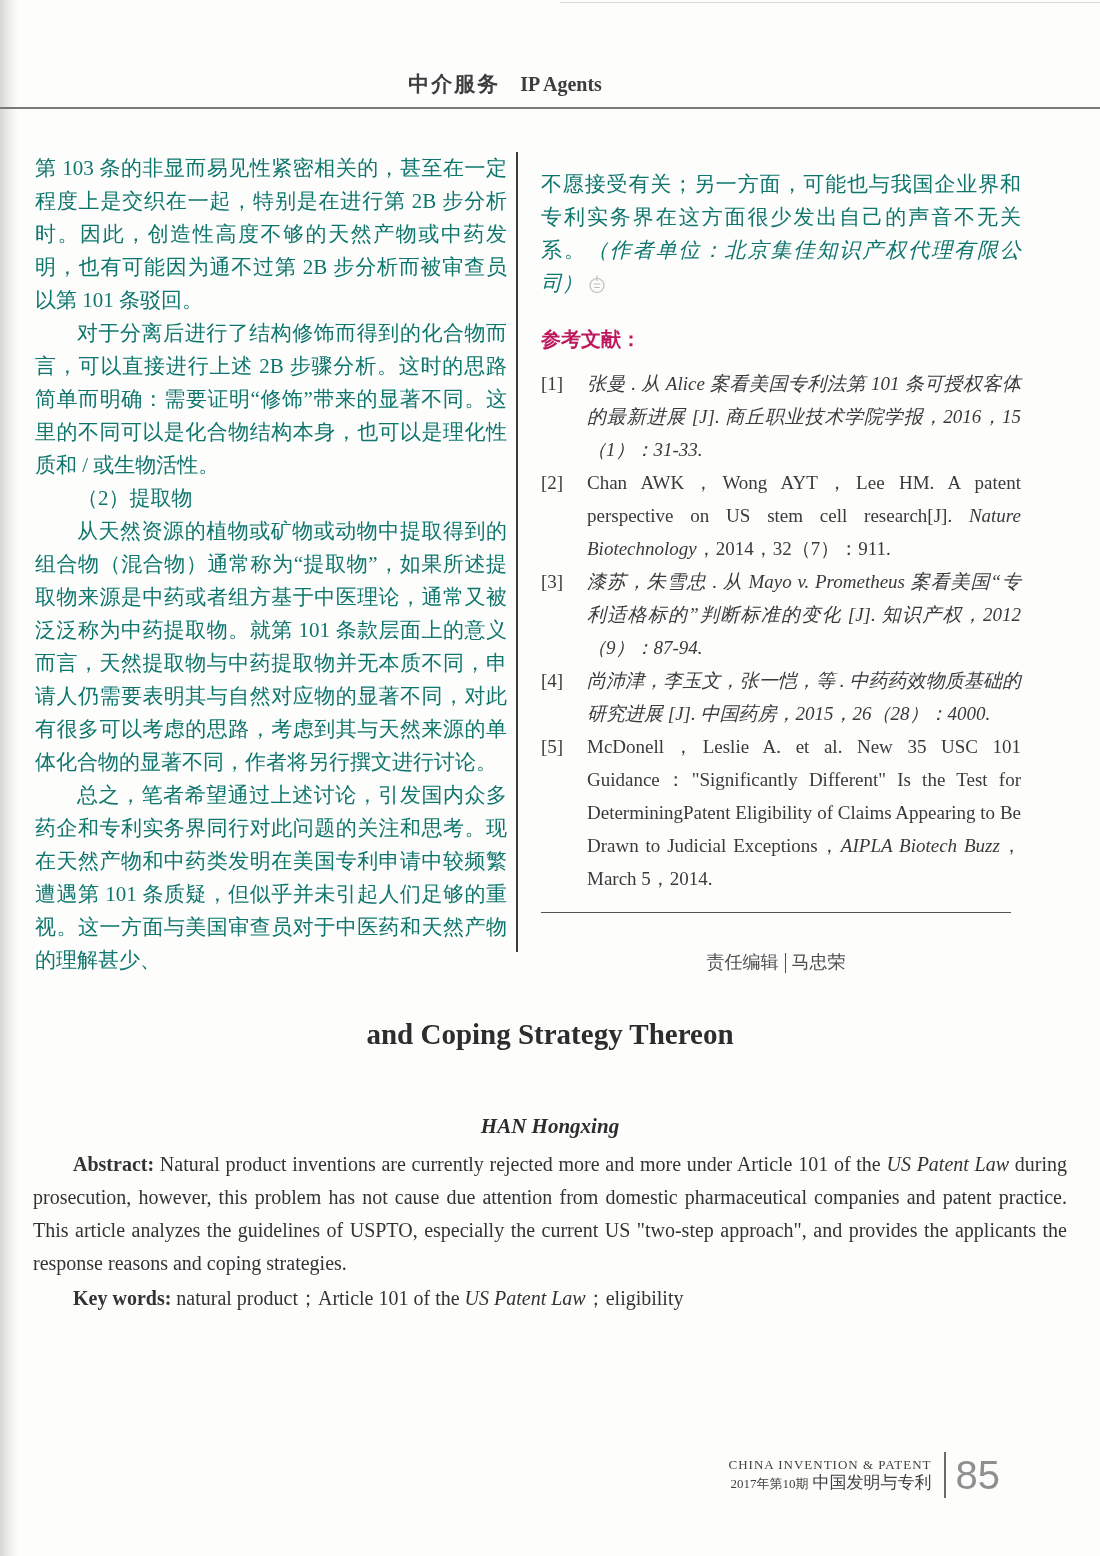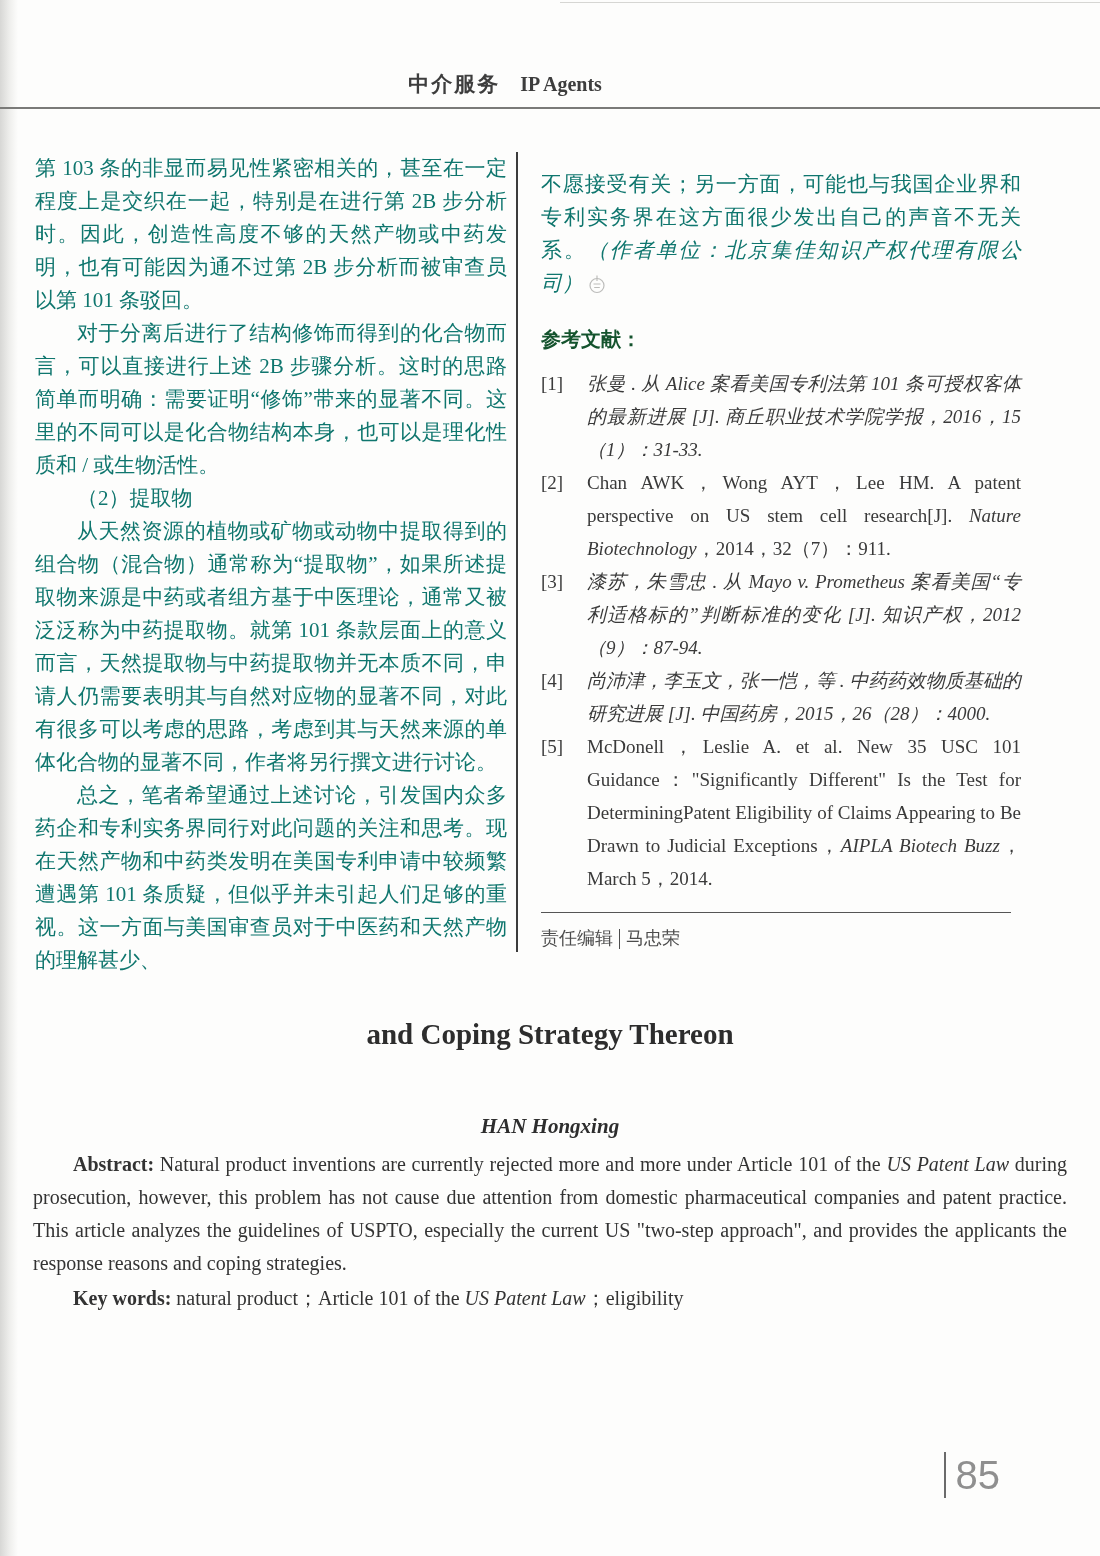--- a/index.html
+++ b/index.html
@@ -23,33 +23,33 @@
   
   .col-left{position:absolute;left:35px;top:152px;width:472px;}
   .col-divider{position:absolute;left:516px;top:152px;width:2px;height:800px;background:#3c3c3c;}
   .col-right{position:absolute;left:541px;top:168px;width:480px;}
 
   .cjk p{margin:0;font-size:21px;line-height:33px;text-align:justify;color:#0f766e;}
   .indent{text-indent:2em;}
 
   .refs-heading{
     font-family:"Liberation Sans","DejaVu Sans",sans-serif;font-weight:bold;
-    font-size:20px;color:#14532d;margin:26px 0 14px 0;
+    font-size:20px;color:#be185d;margin:26px 0 14px 0;
   }
   .ref{display:flex;align-items:flex-start;}
   .ref-label{flex:none;width:46px;font-size:19px;line-height:33px;color:#3a3a3a;}
   .ref-text{flex:1;font-size:19px;line-height:33px;text-align:justify;color:#3a3a3a;}
 
   .i{font-style:italic;}
   .b{font-weight:bold;}
   .kai{font-style:italic;}
 
   .editor-rule{position:absolute;left:541px;top:912px;width:470px;height:1px;background:#555;}
   .editor-note{
-    position:absolute;left:541px;top:926px;width:470px;text-align:left;
+    position:absolute;left:541px;top:950px;width:470px;text-align:center;
     font-family:Liberation Mono, monospace;font-size:18px;color:#4c4c4c;
   }
   .editor-note .name{border-left:1px solid #4c4c4c;padding-left:6px;margin-left:6px;}
 
   
   .en-title{position:absolute;top:1008px;left:40px;width:1020px;text-align:center;
     font-weight:bold;font-size:29px;line-height:52px;color:#2d2d2d;}
   .en-author{position:absolute;top:1114px;left:40px;width:1020px;text-align:center;
     font-weight:bold;font-style:italic;font-size:21px;color:#2d2d2d;}
   .en-block{position:absolute;top:1148px;left:33px;width:1034px;}
@@ -130,15 +130,22 @@
 </div>
 
 <div class="en-author">HAN Hongxing</div>
 
 <div class="en-block">
   <p class="en-abstract"><span class="b">Abstract: </span><span>Natural product inventions are currently rejected more and more under Article 101 of the </span><span class="i">US Patent Law</span><span> during prosecution, however, this problem has not cause due attention from domestic pharmaceutical companies and patent practice. This article analyzes the guidelines of USPTO, especially the current US "two-step approach", and provides the applicants the response reasons and coping strategies.</span></p>
   <p class="en-keywords"><span class="b">Key words: </span><span>natural product；Article 101 of the </span><span class="i">US Patent Law</span><span>；eligibility</span></p>
 </div>
 
 <div class="footer">
+  <div class="footer-journal">
+    <div class="footer-en">CHINA INVENTION &amp; PATENT</div>
+    <div class="footer-cn">
+      <span class="issue">2017年第10期</span>
+      <span class="name">中国发明与专利</span>
+    </div>
+  </div>
   <div class="footer-bar"></div>
   <div class="footer-page">85</div>
 </div>
 
 </body></html>

